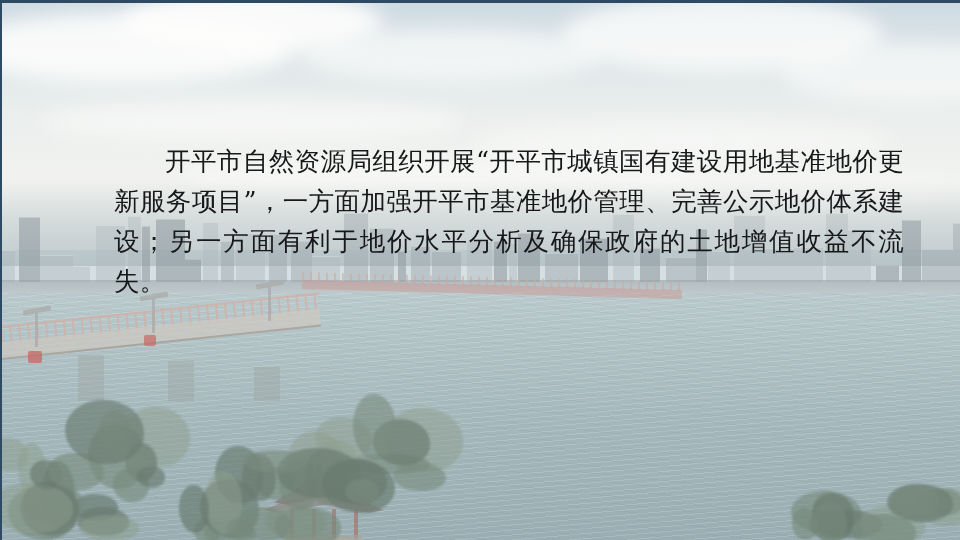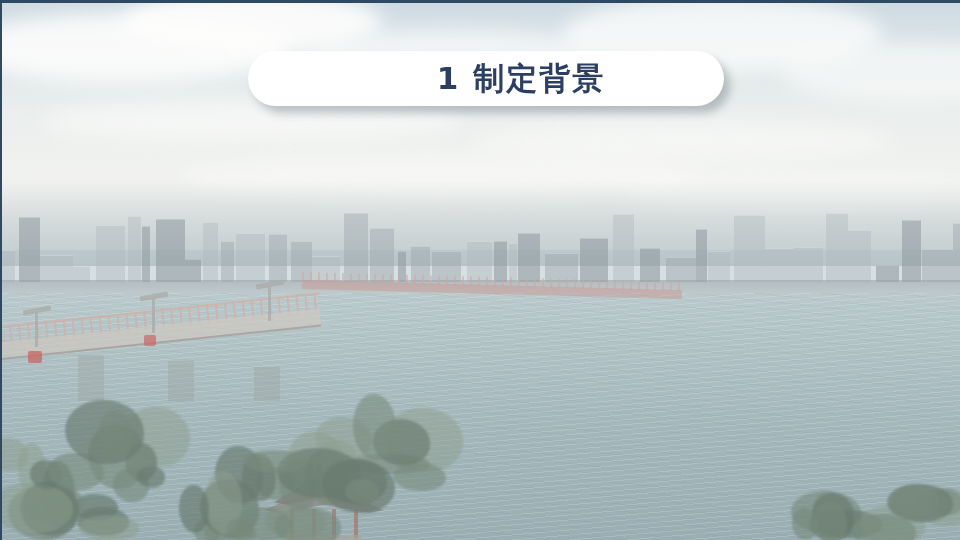--- a/index.html
+++ b/index.html
@@ -329,20 +329,18 @@
         <div class="tree d" style="width: 65.7197px; height: 37.7833px; left: 77.0419px; bottom: 18.1945px;"></div>
         <div class="tree" style="width: 64.9601px; height: 36.4451px; left: 41.5248px; bottom: -9.97476px;"></div>
         <div class="tree" style="width: 48.3682px; height: 30.9376px; left: 81.6217px; bottom: 24.0584px;"></div>
         <div class="tree" style="width: 26.8811px; height: 31.8666px; left: -18.4697px; bottom: 0.372956px;"></div>
         <div class="tree" style="width: 32.4999px; height: 42.1339px; left: 4.1725px; bottom: -4.30743px;"></div>
       </div>
 
     <div class="haze"></div>
   </div>
 
-  <div class="title-pill">
-    <span class="title-text">1 制定背景</span>
+
+  <div class="body-text">
+    <p class="para">开平市自然资源局组织开展“开平市城镇国有建设用地基准地价更新服务项目”，一方面加强开平市基准地价管理、完善公示地价体系建设；另一方面有利于地价水平分析及确保政府的土地增值收益不流失。</p>
   </div>
 
-  <div class="body-text">
-  </div>
-
 </div>
 
 </body></html>

